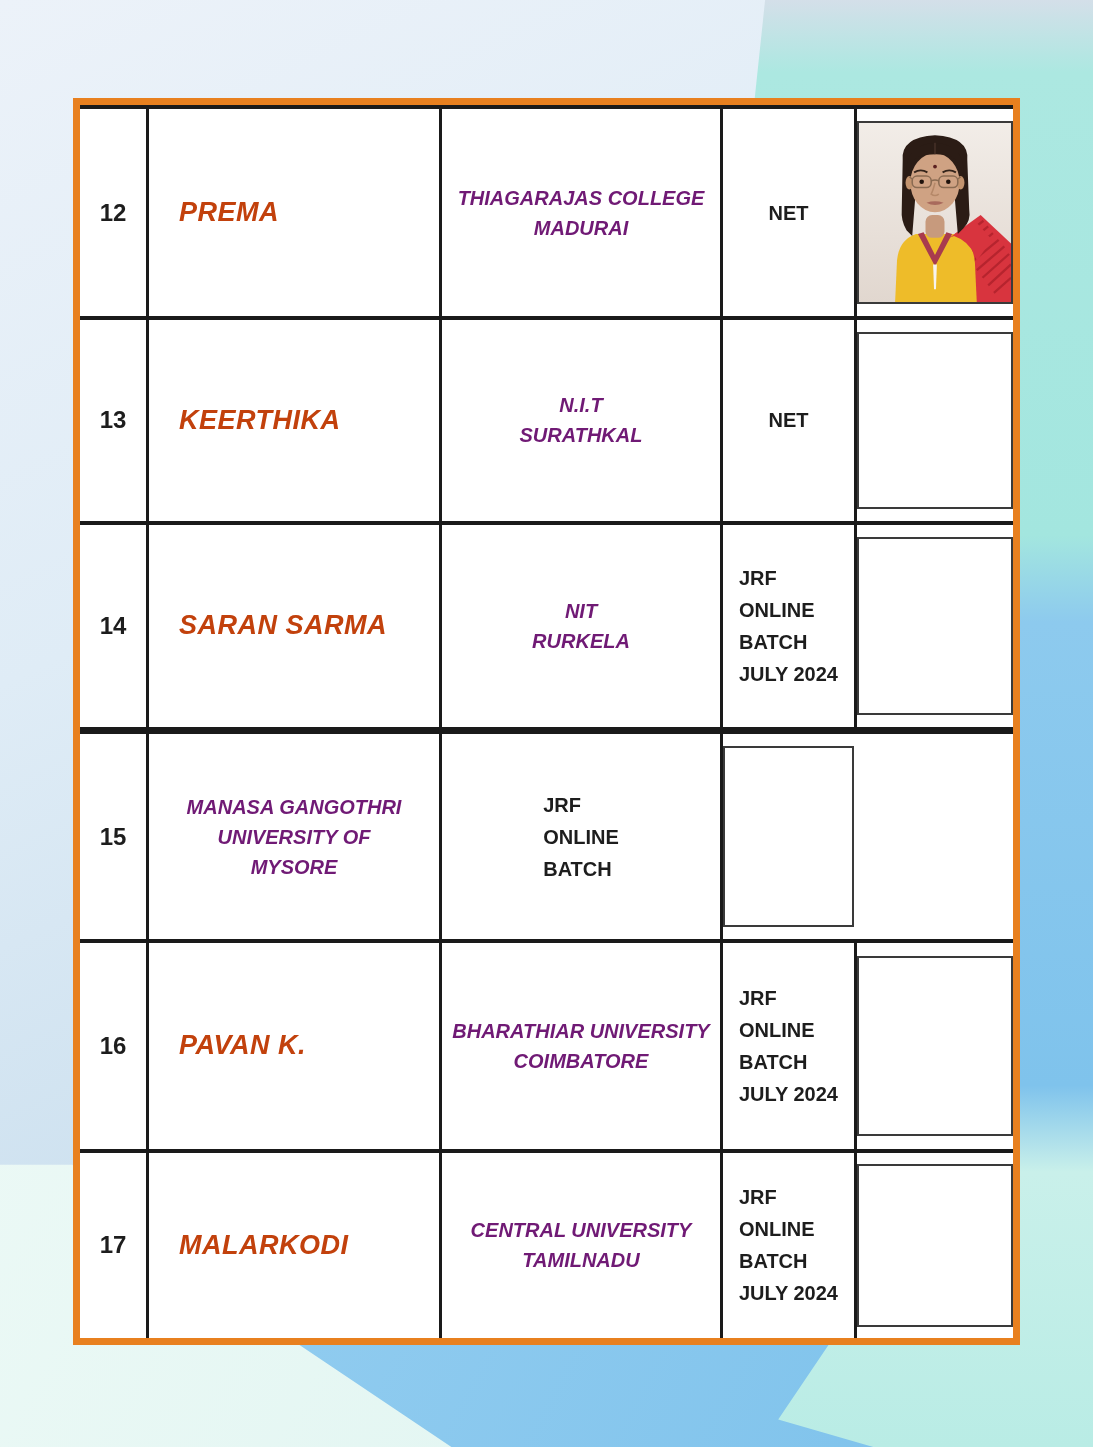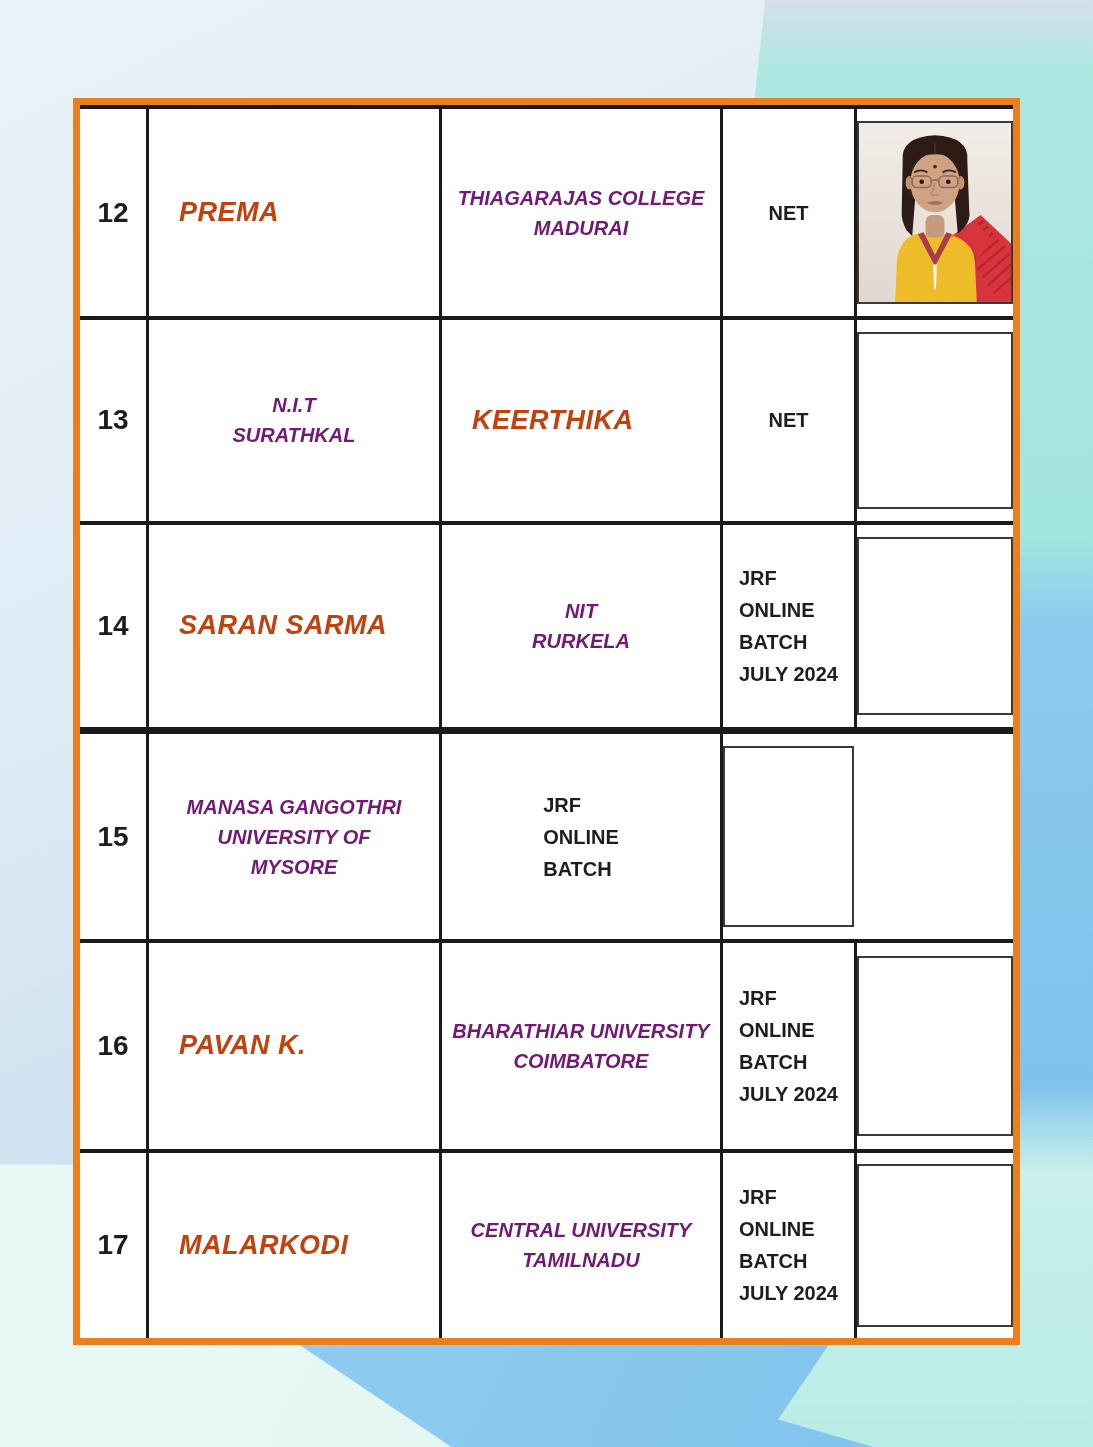--- a/index.html
+++ b/index.html
@@ -41,21 +41,21 @@
     border-top:4px solid #1a1a1a;
     background:#fff;
   }
   .trow:first-child { border-top:0; }
   .trow.thick { border-top:7px solid #1a1a1a; }
   .cell {
     display:flex; align-items:center; justify-content:center;
     border-left:3px solid #1a1a1a; overflow:hidden;
   }
   .cell:first-child { border-left:0; }
-  .sno { font-size:28px; font-weight:bold; color:#1d1d1d; }
+  .sno { font-size:24px; font-weight:bold; color:#1d1d1d; }
   .name-cell { justify-content:flex-start; padding-left:30px; }
   .name {
     font-size:27px; font-weight:bold; font-style:italic;
     color:#c2410c; letter-spacing:0.5px; white-space:nowrap;
   }
   .institution {
     font-size:20px; font-weight:bold; font-style:italic; color:#701a75;
     text-align:center; line-height:1.5; white-space:pre-line; padding:0 8px;
   }
   .qual {
@@ -143,26 +143,26 @@
             <path d="M71 85 Q80 90 89 85 Q80 82 71 85" fill="#a96a5c"></path>
           </svg>
         </div>
       </div>
     </div>
 
     <div class="trow">
       <div class="cell">
           <span class="sno">13</span>
         </div>
+      <div class="cell name-cell">
+          <span class="name">KEERTHIKA</span>
+        </div>
       <div class="cell">
           <span class="institution">N.I.T
 SURATHKAL</span>
-        </div>
-      <div class="cell name-cell">
-          <span class="name">KEERTHIKA</span>
         </div>
       <div class="cell">
           <span class="qual">NET</span>
         </div>
       <div class="cell">
           <div class="photo-box"></div>
         </div>
     </div>
 
     <div class="trow">

